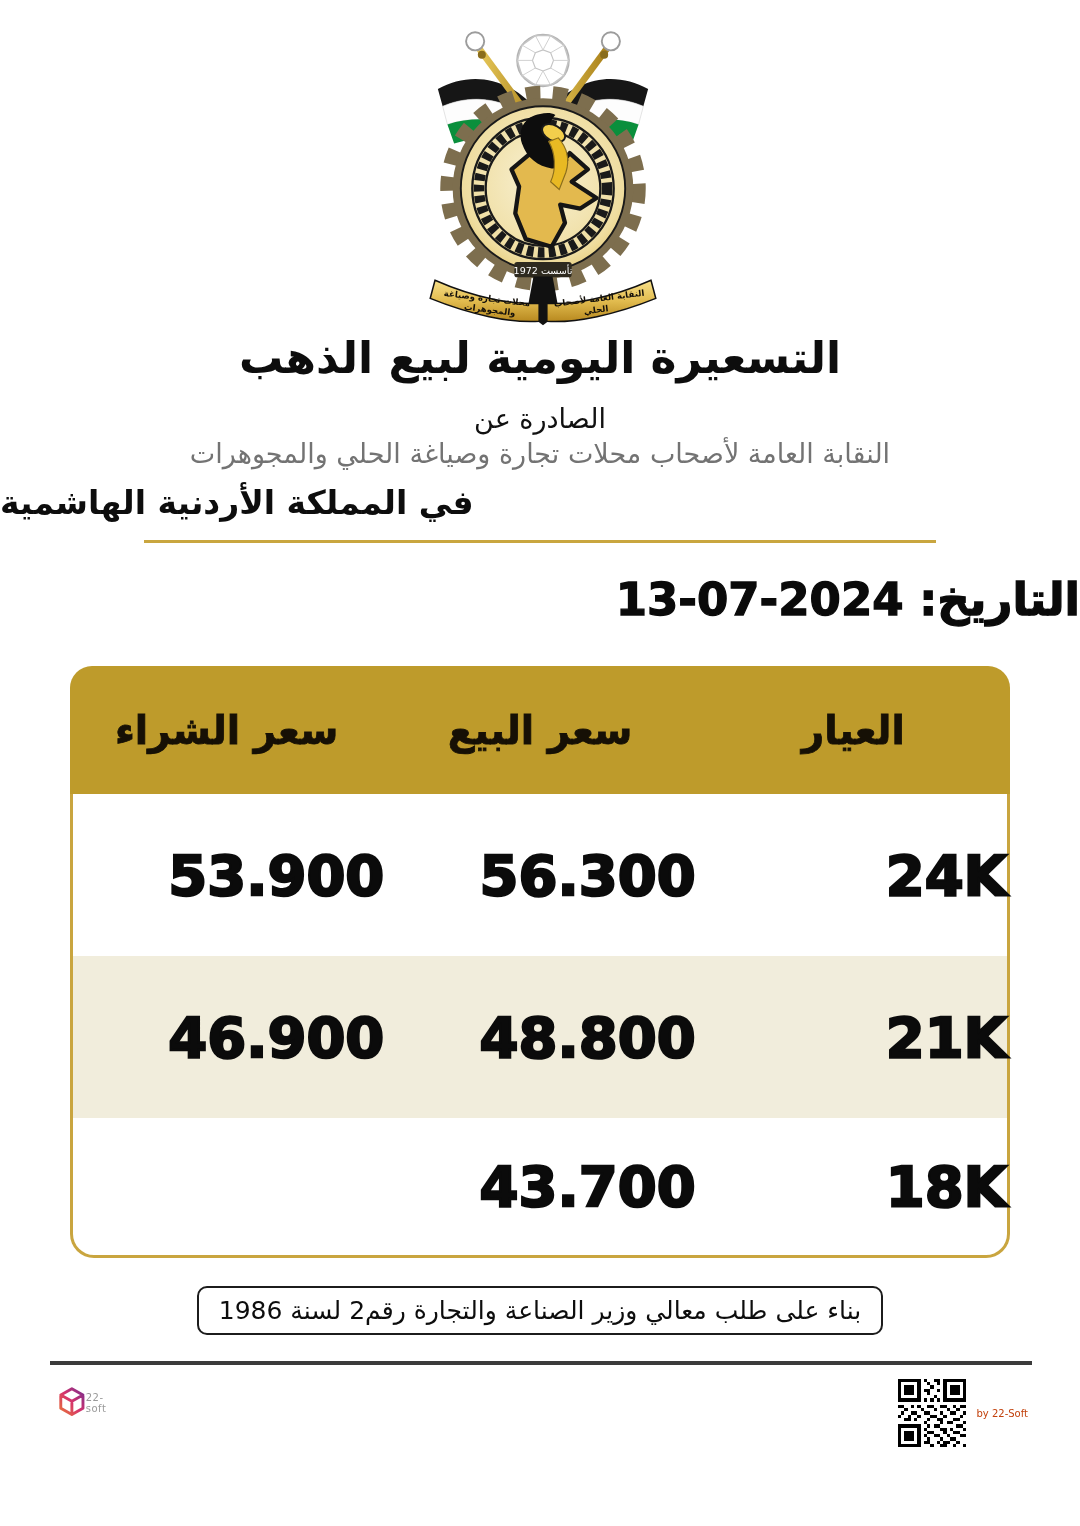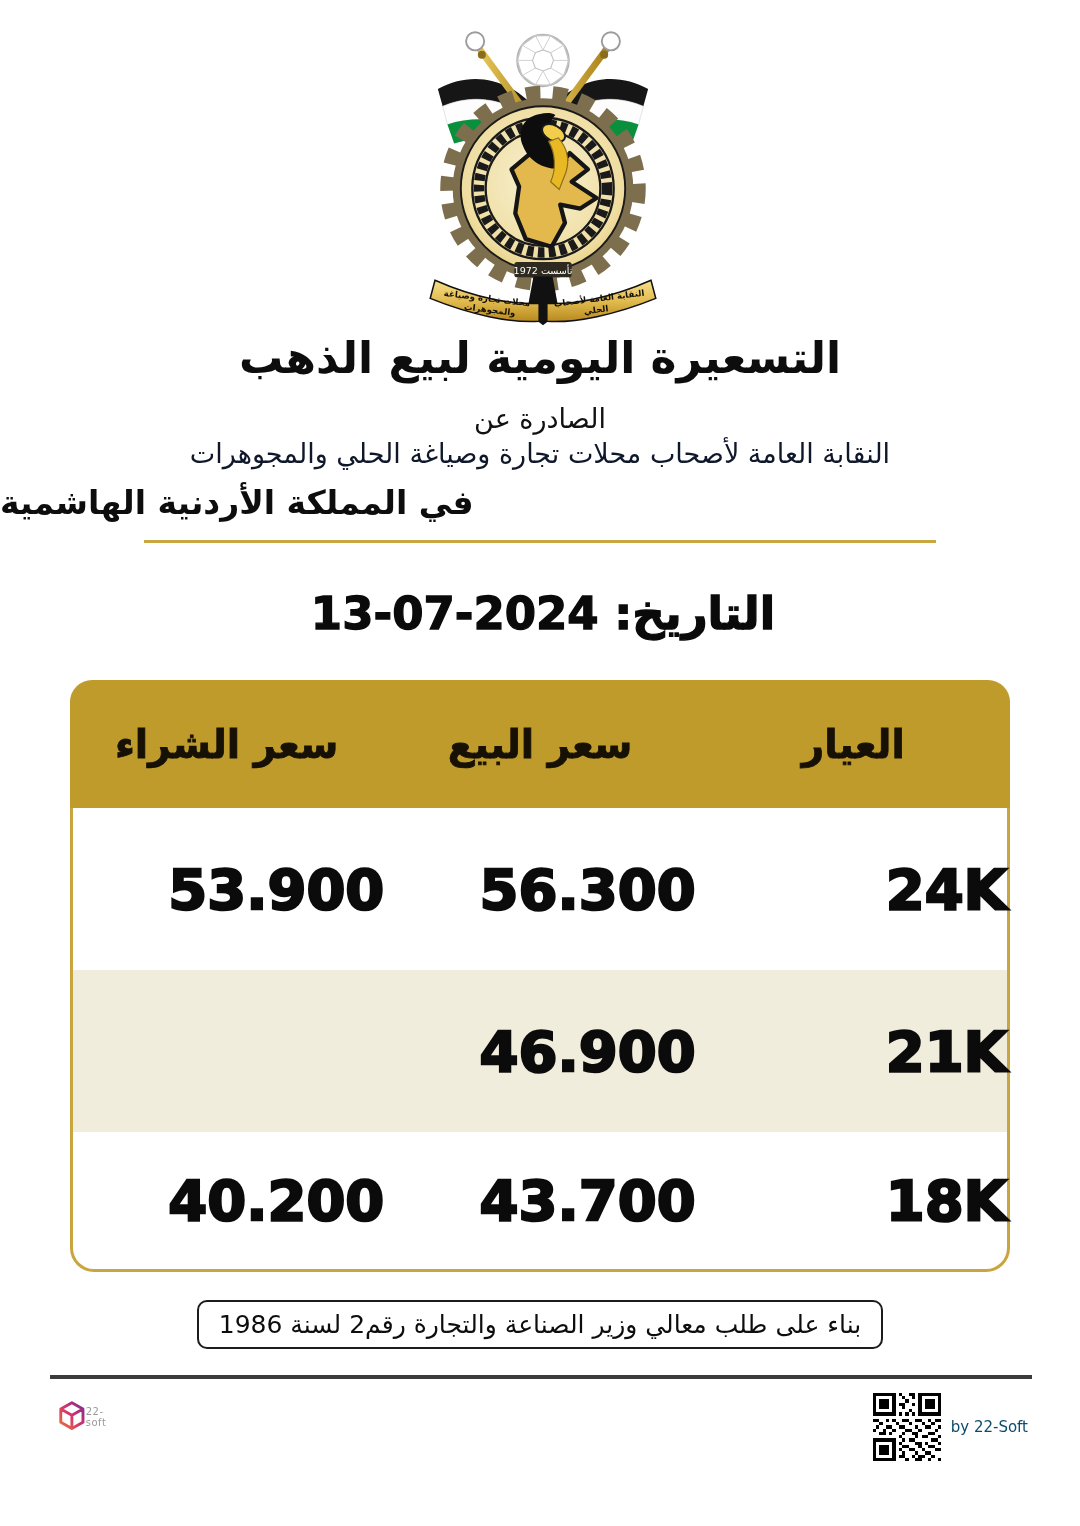--- a/index.html
+++ b/index.html
@@ -6,27 +6,27 @@
   html,body { width:1080px; height:1526px; background:#ffffff; overflow:hidden;
               font-family:"DejaVu Sans", sans-serif; }
   .page { position:relative; width:1080px; height:1526px; background:#fff; }
 
   .logo-wrap { display:flex; justify-content:center; padding-top:26px;padding-left:6px; }
   .logo-wrap svg { width:262px; height:302px; }
 
   .title { text-align:center; font-size:44px; font-weight:700; color:#0d0d0d;
            margin-top:4px; direction:rtl; }
   .issued { text-align:center; font-size:27px; color:#111; margin-top:20px; direction:rtl; }
-  .org    { text-align:center; font-size:27px; color:#0f172a; margin-top:4px;
+  .org    { text-align:center; font-size:27px; color:#737373; margin-top:4px;
             direction:rtl; white-space:nowrap; }
   .country{ text-align:left; font-size:33px; font-weight:600; color:#0d0d0d;
             margin-top:14px; direction:rtl; }
   .gold-line { width:792px; height:3px; background:#C9A63F; margin:18px auto 0; }
 
-  .date-line { text-align:center; margin-top:44px; direction:rtl; font-size:45px;
+  .date-line { margin-top:30px; direction:rtl; font-size:45px;
                font-weight:800; color:#0a0a0a; -webkit-text-stroke:1.3px #0a0a0a; }
   .date-line .dval { padding-left:6px; }
 
   .price-table { width:940px; margin:40px auto 0; direction:rtl; }
   .pt-head { background:#BE9B2B; border-radius:22px 22px 0 0; height:128px;
              display:grid; grid-template-columns:1fr 1fr 1fr; align-items:center; }
   .pt-head .hcell { text-align:center; font-size:39px; font-weight:700; color:#161005;
                     -webkit-text-stroke:0.8px #161005; }
   .pt-row { height:162px; display:grid; grid-template-columns:1fr 1fr 1fr;
             align-items:center; background:#fff;
@@ -44,21 +44,21 @@
 
   .footer-divider { width:982px; height:4px; background:#3B3B3B; margin:26px 0 0 50px; }
 
   .footer-row { display:flex; justify-content:space-between; align-items:flex-start;
                 padding:14px 52px 0 58px; }
   .brand { display:flex; flex-direction:row; align-items:center; width:52px; }
   .brand svg { width:44px; height:46px; }
   .brand-label { font-size:10px; color:#9a9a9a; margin-top:1px; letter-spacing:0.5px; }
   .qr-wrap { display:flex; align-items:center; gap:10px; }
   .qr-wrap svg { width:68px; height:68px; }
-  .credit { font-size:15px; color:#0c4a6e; }
+  .credit { font-size:10px; color:#c2410c; }
 </style>
 </head>
 <body>
 
 <div class="page">
 
   <div class="logo-wrap">
     <svg viewBox="0 0 260 316">
       <defs>
         <linearGradient id="ribbonG" x1="0" y1="0" x2="0" y2="1">
@@ -162,26 +162,26 @@
       <div class="hcell">سعر البيع</div>
       <div class="hcell">سعر الشراء</div>
     </div>
     <div class="pt-row">
       <div class="pt-cell">24K</div>
       <div class="pt-cell">56.300</div>
       <div class="pt-cell">53.900</div>
     </div>
     <div class="pt-row alt">
       <div class="pt-cell">21K</div>
+      <div class="pt-cell">48.800</div>
       <div class="pt-cell">46.900</div>
     </div>
     <div class="pt-row last">
       <div class="pt-cell">18K</div>
       <div class="pt-cell">43.700</div>
-      <div class="pt-cell">40.200</div>
     </div>
   </div>
 
   <div class="footnote-wrap">
     <div class="footnote">بناء على طلب معالي وزير الصناعة والتجارة رقم2 لسنة 1986</div>
   </div>
 
   <div class="footer-divider"></div>
 
   <div class="footer-row">

